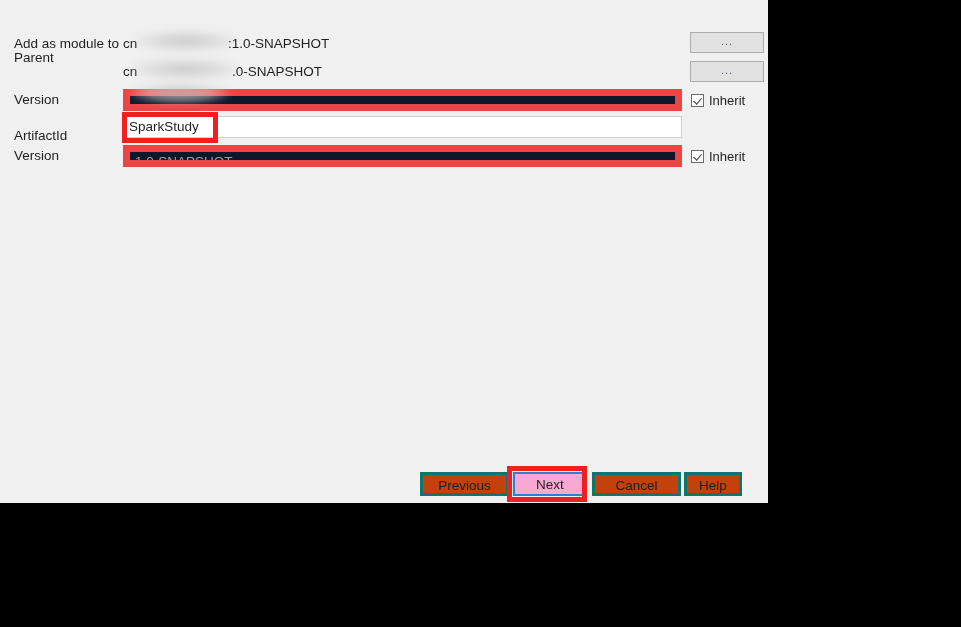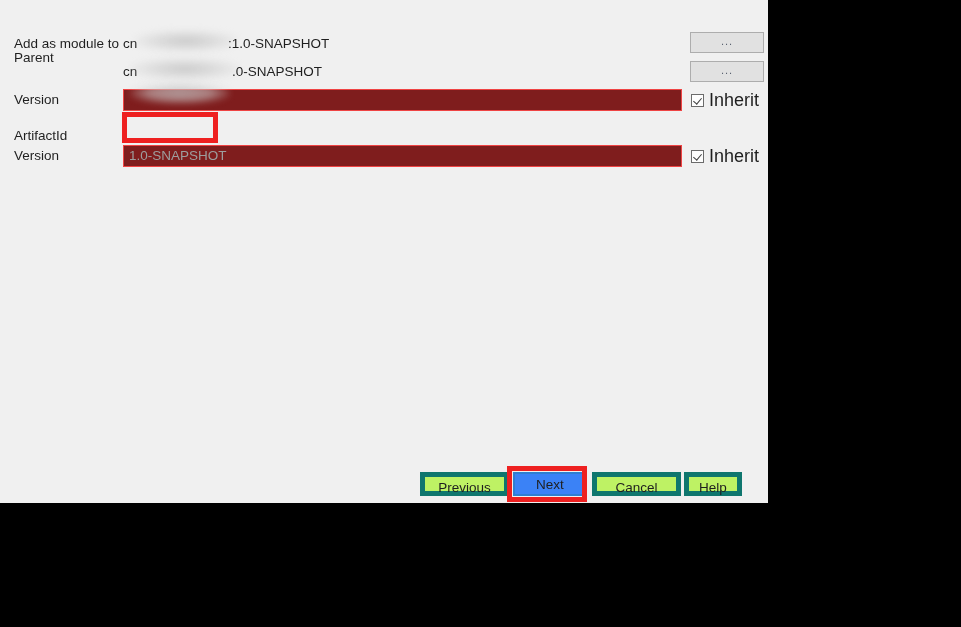--- a/index.html
+++ b/index.html
@@ -91,22 +91,22 @@
     filter: blur(3px);
   }
 
   
   .field {
     position: absolute;
     left: 123px;
     width: 559px;
     height: 22px;
     box-sizing: border-box;
-    border: 1px solid #ef4444;
-    background: #7f1d1d;
+    border: 7px solid #ef4444;
+    background: #0f172a;
     font-size: 13.5px;
     color: #9d9d9d;
     line-height: 20px;
     padding-left: 5px;
     white-space: nowrap;
     overflow: hidden;
   }
   .field.enabled {
     background: #ffffff;
     border: 1px solid #cfcfcf;
@@ -150,47 +150,47 @@
   .cbox::after {
     content: "";
     position: absolute;
     left: 3px; top: 1px;
     width: 4px; height: 7px;
     border: solid #3d3d3d;
     border-width: 0 1.6px 1.6px 0;
     transform: rotate(40deg);
   }
   .inherit-label {
-    font-size: 18px;
+    font-size: 13px;
     color: #1f1f1f;
   }
 
   
   #btnbar {
     position: absolute;
     left: 0;
     top: 470px;
     width: 768px;
     height: 33px;
   }
   .dlg-btn {
     position: absolute;
     top: 2px;
     height: 24px;
     box-sizing: border-box;
-    border: 5px solid #0f766e;
-    background: #bef264;
+    border: 3px solid #0f766e;
+    background: #c2410c;
     font-size: 13.5px;
     color: #1f1f1f;
     line-height: 22px;
     text-align: center;
   }
   .dlg-btn.default {
     border: 2px solid #2f7fd1;
-    background: #3b82f6;
+    background: #f9a8d4;
   }
 
   
   .annot {
     position: absolute;
     border: 5px solid #ee2020;
     box-sizing: border-box;
     pointer-events: none;
   }
 </style>
@@ -214,20 +214,21 @@
 
   <div class="row-label" style="top:92px">Version</div>
   <div class="field" style="top:89px"></div>
   <div class="redact" style="left:130px; top:82px; width:100px; height:22px"></div>
   <div class="inherit-wrap" style="top:91px">
     <span class="cbox"></span>
     <span class="inherit-label">Inherit</span>
   </div>
 
   <div class="row-label" style="top:128px">ArtifactId</div>
+  <div class="field enabled" style="top:116px">SparkStudy</div>
 
   <div class="row-label" style="top:148px">Version</div>
   <div class="field" style="top:145px">1.0-SNAPSHOT</div>
   <div class="inherit-wrap" style="top:147px">
     <span class="cbox"></span>
     <span class="inherit-label">Inherit</span>
   </div>
 
   <div id="btnbar">
     <div class="dlg-btn" style="left:420px; width:89px">Previous</div>

